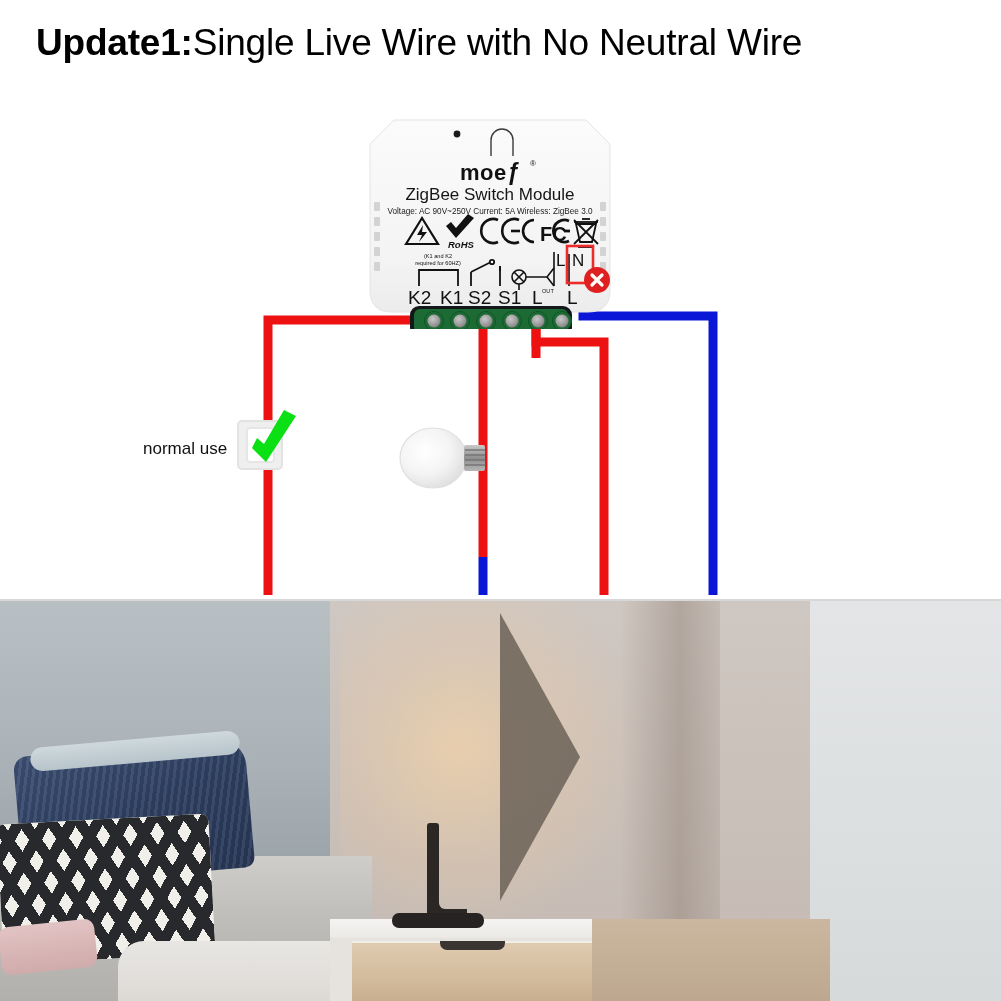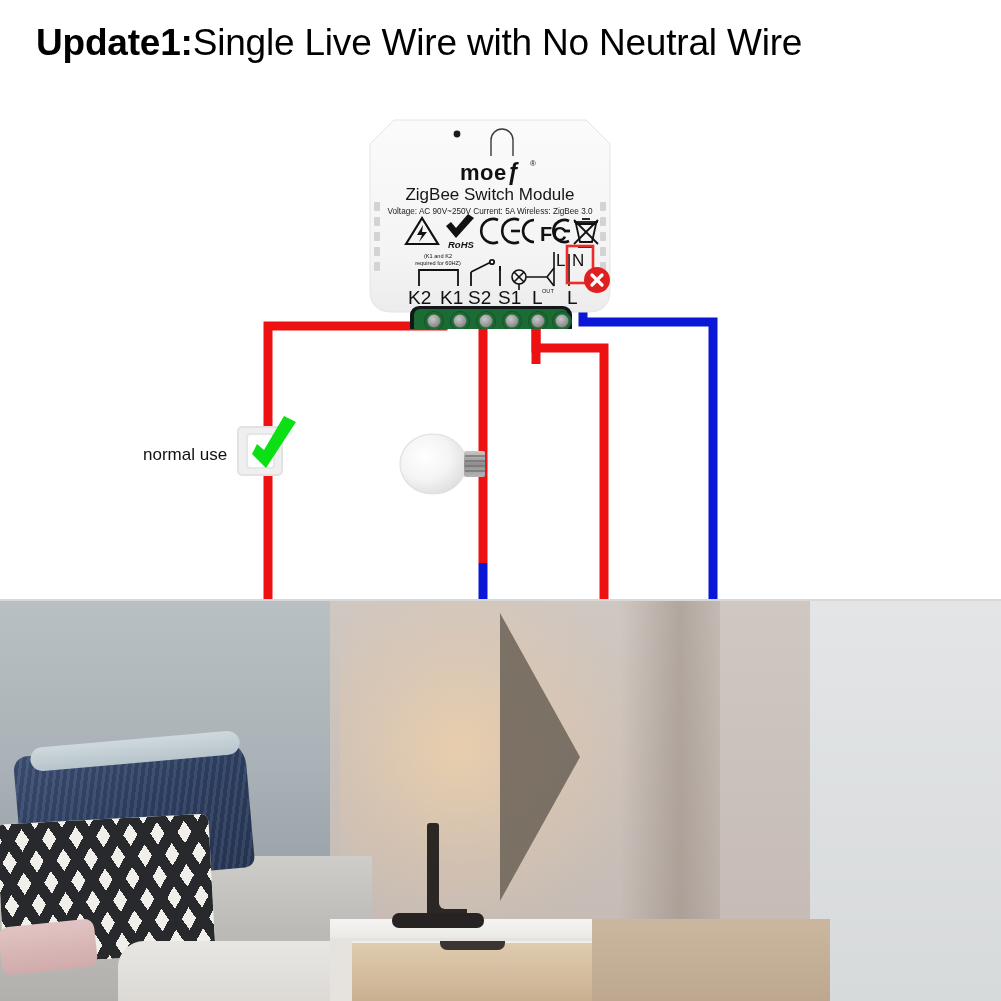--- a/index.html
+++ b/index.html
@@ -13,21 +13,21 @@
   
   .title{
     position:absolute;left:36px;top:22px;
     font-size:37px;line-height:42px;color:#000;
     white-space:nowrap;letter-spacing:-0.2px;
   }
   .title .bold{font-weight:bold;text-align:center;}
   .title .norm{font-weight:normal;text-align:center;}
 
   
-  .diagram{position:absolute;left:0;top:86px;width:889px;height:515px;}
+  .diagram{position:absolute;left:0;top:80px;width:889px;height:515px;}
   .diagram svg{display:block;}
 
   
   .devwrap{position:absolute;left:364px;top:114px;width:252px;height:215px;}
 
   
   .photo{position:absolute;left:0;top:601px;width:1001px;height:400px;overflow:hidden;}
   .photo-sep{position:absolute;left:0;top:599px;width:1001px;height:2px;background:#d8d8d8;}
 
   .ph-wall-left{position:absolute;left:0;top:0;width:370px;height:270px;

